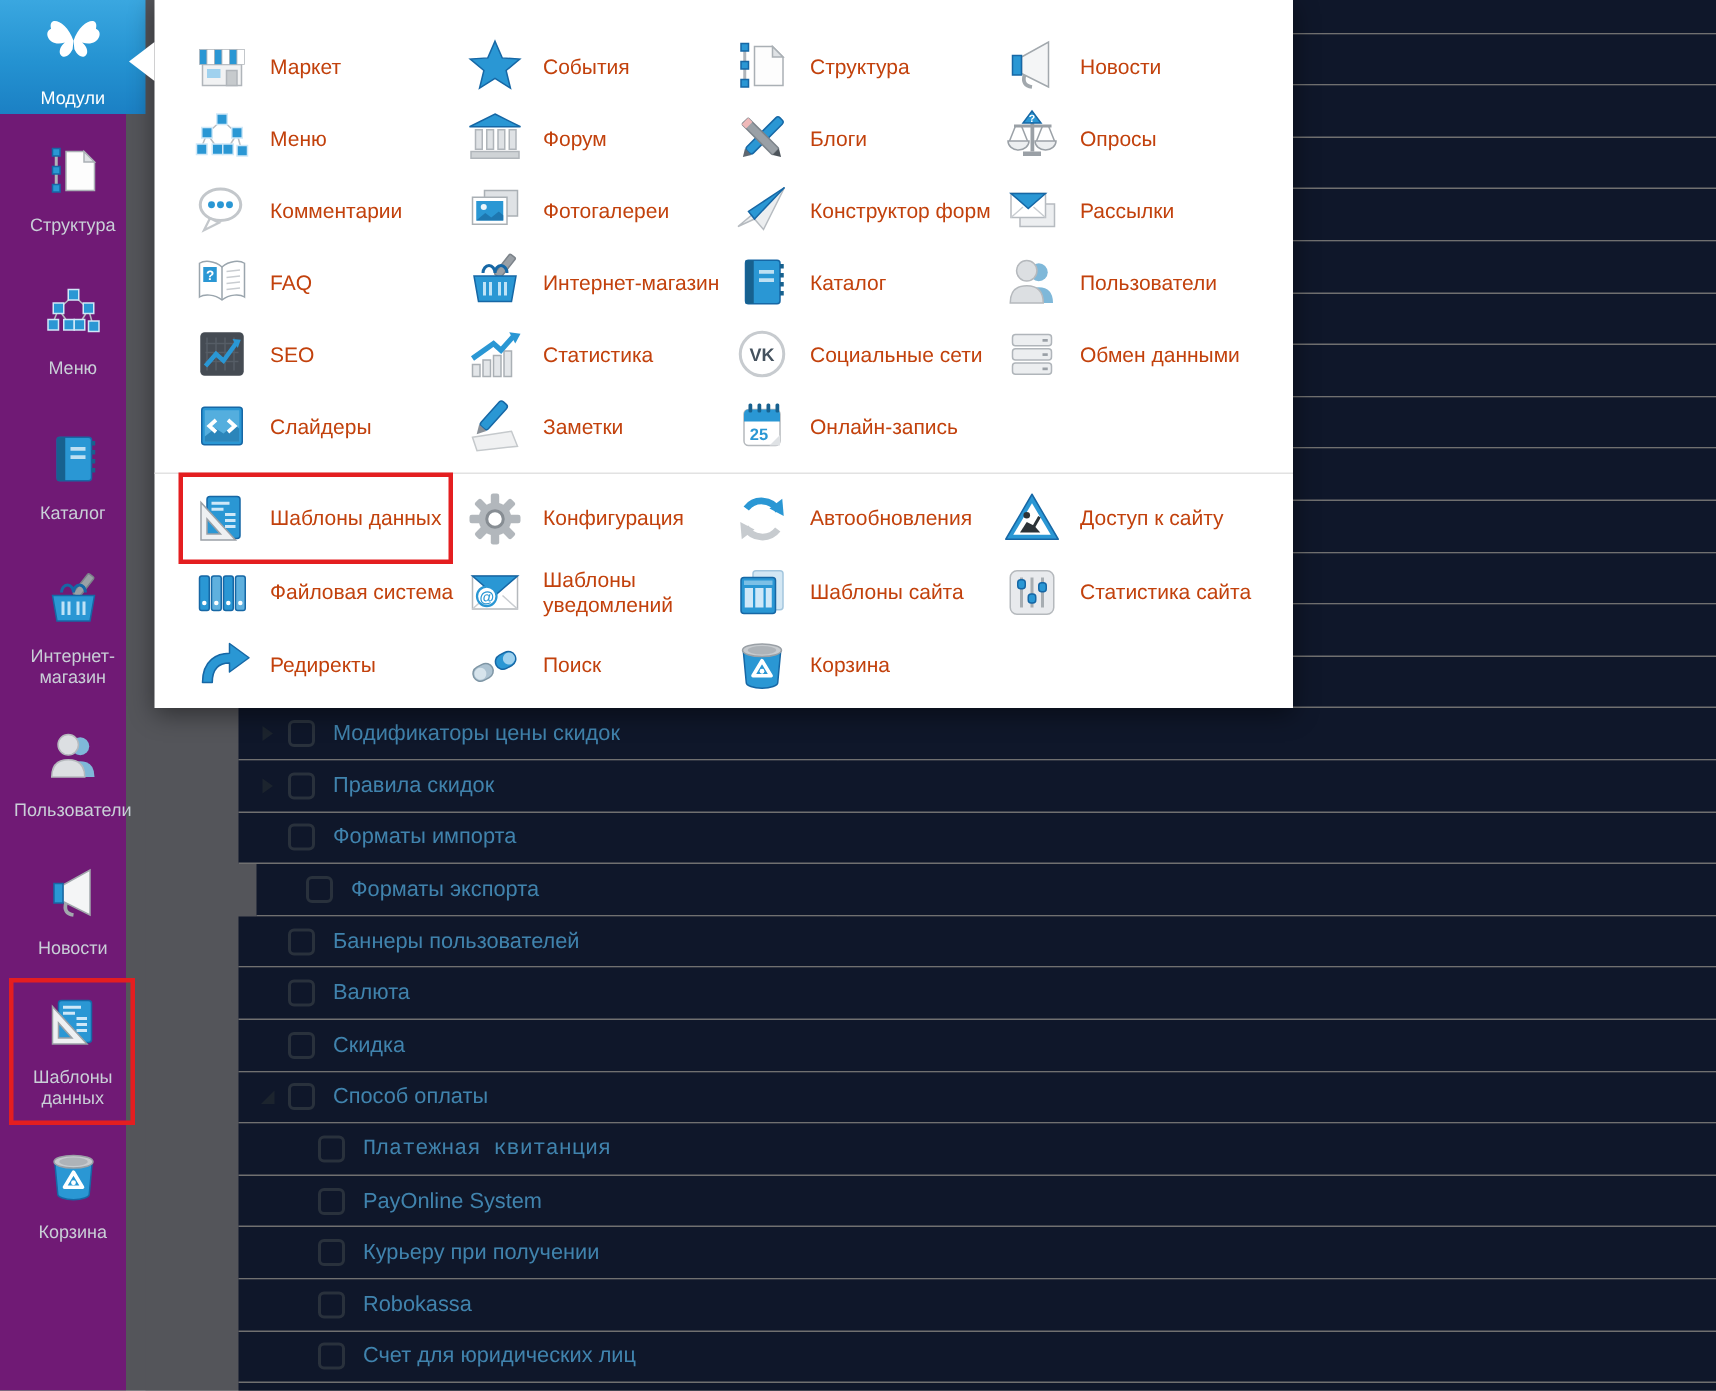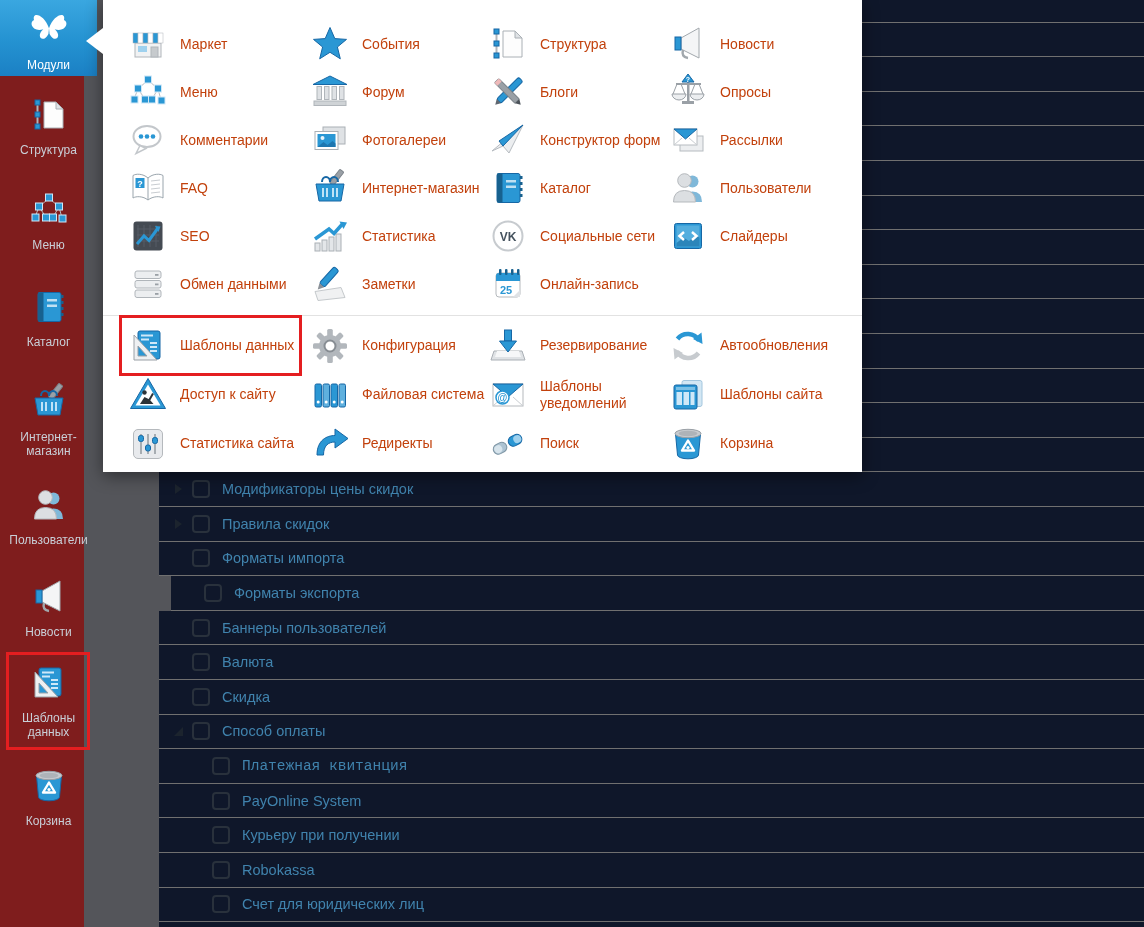--- a/index.html
+++ b/index.html
@@ -15,21 +15,21 @@
   .exp.collapsed::before{content:"";position:absolute;left:1px;top:0;width:0;height:0;
          border-left:7px solid #1c242e;border-top:5px solid transparent;border-bottom:5px solid transparent;}
   .exp.expanded::before{content:"";position:absolute;left:0;top:1px;width:0;height:0;
          border-bottom:9px solid #1c242e;border-left:9px solid transparent;}
   .ind1 .exp{margin-left:20px;}
   .cb{width:14px;height:14px;border:2px solid #29313c;border-radius:4px;margin-right:12px;flex:0 0 auto;background:transparent;}
   .t-lbl{color:#4083ad;font-size:14.5px;white-space:nowrap;}
   #col-div{position:absolute;left:399px;top:0;bottom:0;width:1px;background:#707070;}
 
   
-  #sidebar{position:absolute;left:0;top:0;width:84px;height:927px;background:#7f1d1d;z-index:5;}
+  #sidebar{position:absolute;left:0;top:0;width:84px;height:927px;background:#701a75;z-index:5;}
   .s-item{position:absolute;left:0;width:97px;display:flex;flex-direction:column;align-items:center;
           justify-content:center;gap:5px;cursor:pointer;box-sizing:border-box;}
   .s-item .s-lbl{color:#c9cfd7;font-size:12px;line-height:1.15;text-align:center;width:88px;}
   .s-item.active{background:linear-gradient(180deg,#3aa7e0 0%,#2492d1 55%,#1b80c4 100%);}
   .s-item.active .s-lbl{color:#ffffff;}
   .s-item .hl-box{position:absolute;left:6px;right:7px;top:0;bottom:0;border:3px solid #e41e20;pointer-events:none;}
   .s-ico{flex:0 0 auto;}
 
   
   #popup{position:absolute;left:103px;top:0;width:759px;height:472px;background:#ffffff;z-index:10;
@@ -479,41 +479,41 @@
         </div>
         <div class="p-item">
           <span class="p-ico"><svg width="40" height="40" viewBox="0 0 40 40" xmlns="http://www.w3.org/2000/svg">
               <circle cx="20" cy="20" r="14.5" fill="#fff" stroke="#c7cbcf" stroke-width="2"></circle>
               <text x="20" y="24.5" text-anchor="middle" font-size="12" font-weight="bold" fill="#45525e">VK</text>
             </svg></span>
           <span class="p-lbl">Социальные сети</span>
         </div>
         <div class="p-item">
           <span class="p-ico"><svg width="40" height="40" viewBox="0 0 40 40" xmlns="http://www.w3.org/2000/svg">
+              <g fill="#eceef0" stroke="#b0b5ba">
+                <rect x="7" y="7" width="26" height="7.5" rx="2"></rect>
+                <rect x="7" y="16.5" width="26" height="7.5" rx="2"></rect>
+                <rect x="7" y="26" width="26" height="7.5" rx="2"></rect>
+              </g>
+              <g fill="#9aa0a6">
+                <rect x="27" y="10" width="3.5" height="1.8"></rect>
+                <rect x="27" y="19.5" width="3.5" height="1.8"></rect>
+                <rect x="27" y="29" width="3.5" height="1.8"></rect>
+              </g>
+            </svg></span>
+          <span class="p-lbl">Обмен данными</span>
+        </div>
+        <div class="p-item">
+          <span class="p-ico"><svg width="40" height="40" viewBox="0 0 40 40" xmlns="http://www.w3.org/2000/svg">
               <rect x="6.5" y="7.5" width="27" height="25" rx="2" fill="#2a97d4" stroke="#1667a5"></rect>
               <rect x="8.5" y="9.5" width="23" height="21" fill="#54aede"></rect>
               <path d="M8.5 27 l7-5.5 5.5 3.5 7-6 3.5 2.7 v8.8 h-23 z" fill="#2b85ba"></path>
               <path d="M16 16 l-4.5 4 4.5 4 M24 16 l4.5 4 -4.5 4" stroke="#fff" stroke-width="2.5" fill="none"></path>
             </svg></span>
           <span class="p-lbl">Слайдеры</span>
-        </div>
-        <div class="p-item">
-          <span class="p-ico"><svg width="40" height="40" viewBox="0 0 40 40" xmlns="http://www.w3.org/2000/svg">
-              <g fill="#eceef0" stroke="#b0b5ba">
-                <rect x="7" y="7" width="26" height="7.5" rx="2"></rect>
-                <rect x="7" y="16.5" width="26" height="7.5" rx="2"></rect>
-                <rect x="7" y="26" width="26" height="7.5" rx="2"></rect>
-              </g>
-              <g fill="#9aa0a6">
-                <rect x="27" y="10" width="3.5" height="1.8"></rect>
-                <rect x="27" y="19.5" width="3.5" height="1.8"></rect>
-                <rect x="27" y="29" width="3.5" height="1.8"></rect>
-              </g>
-            </svg></span>
-          <span class="p-lbl">Обмен данными</span>
         </div>
         <div class="p-item">
           <span class="p-ico"><svg width="40" height="40" viewBox="0 0 40 40" xmlns="http://www.w3.org/2000/svg">
               <path d="M5 27.5 L31 23.5 L35 33.5 L8 36.5 Z" fill="#f0f1f2" stroke="#c5c9cc"></path>
               <g transform="rotate(42 17 15)">
                 <rect x="14" y="1" width="6.5" height="22" rx="2" fill="#2a97d4" stroke="#1667a5"></rect>
                 <polygon points="14,23 20.5,23 17.2,29" fill="#8a9097"></polygon>
               </g>
             </svg></span>
           <span class="p-lbl">Заметки</span>
@@ -564,29 +564,20 @@
                 <rect x="3" y="17.2" width="9" height="5.6" rx="1.5" transform="rotate(45 20 20)"></rect>
                 <rect x="28" y="17.2" width="9" height="5.6" rx="1.5" transform="rotate(45 20 20)"></rect>
                 <circle cx="20" cy="20" r="11"></circle>
               </g>
               <circle cx="20" cy="20" r="5.5" fill="#fff" stroke="#878d93" stroke-width="2"></circle>
             </svg></span>
           <span class="p-lbl">Конфигурация</span>
         </div>
         <div class="p-item">
           <span class="p-ico"><svg width="40" height="40" viewBox="0 0 40 40" xmlns="http://www.w3.org/2000/svg">
-              <path d="M6 25 L34 25 L37 34 L3 34 Z" fill="#dfe2e5" stroke="#aab0b5"></path>
-              <path d="M9 25 L31 25 L33 31 L7 31 Z" fill="#f6f7f8"></path>
-              <rect x="16.5" y="4" width="7" height="11" fill="#2a97d4" stroke="#1667a5"></rect>
-              <polygon points="11.5,15 28.5,15 20,26" fill="#2a97d4" stroke="#1667a5"></polygon>
-            </svg></span>
-          <span class="p-lbl">Резервирование</span>
-        </div>
-        <div class="p-item">
-          <span class="p-ico"><svg width="40" height="40" viewBox="0 0 40 40" xmlns="http://www.w3.org/2000/svg">
               <path d="M9.5 13 A13 13 0 0 1 31 14.5" stroke="#2a97d4" stroke-width="4.5" fill="none"></path>
               <polygon points="33.5,6.5 34.5,18 25,13" fill="#2a97d4"></polygon>
               <path d="M30.5 27 A13 13 0 0 1 9 25.5" stroke="#c7cbcf" stroke-width="4.5" fill="none"></path>
               <polygon points="6.5,33.5 5.5,22 15,27" fill="#c7cbcf"></polygon>
             </svg></span>
           <span class="p-lbl">Автообновления</span>
         </div>
         <div class="p-item">
           <span class="p-ico"><svg width="40" height="40" viewBox="0 0 40 40" xmlns="http://www.w3.org/2000/svg">
               <polygon points="20,3.5 37.5,33.5 2.5,33.5" fill="#2a97d4" stroke="#1667a5" stroke-linejoin="round"></polygon>

